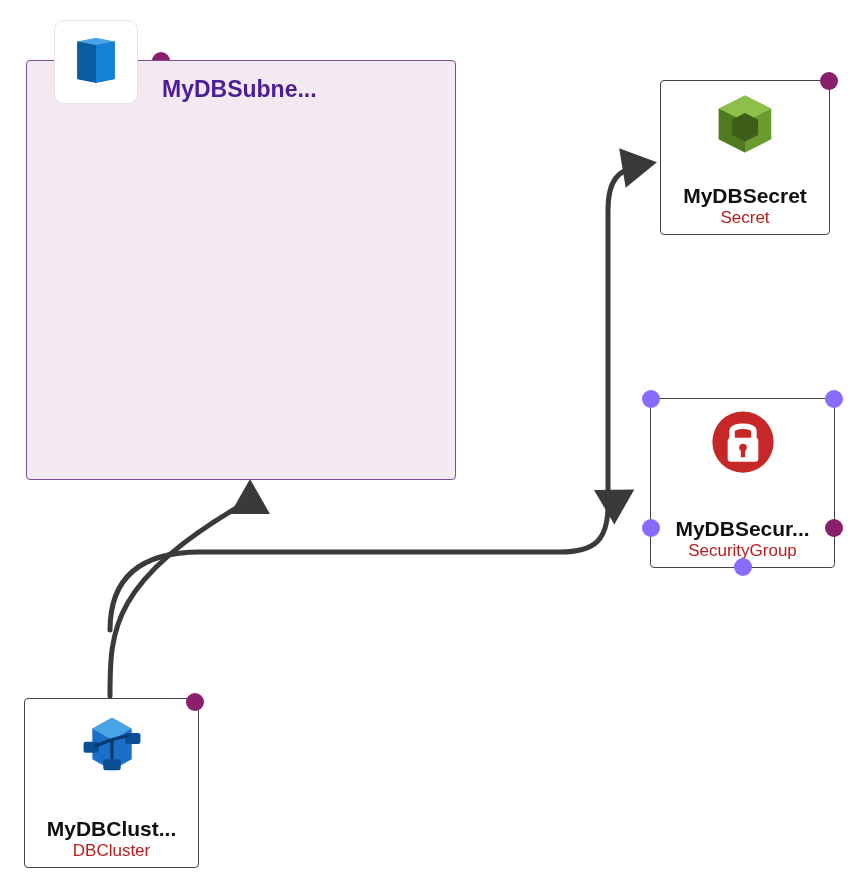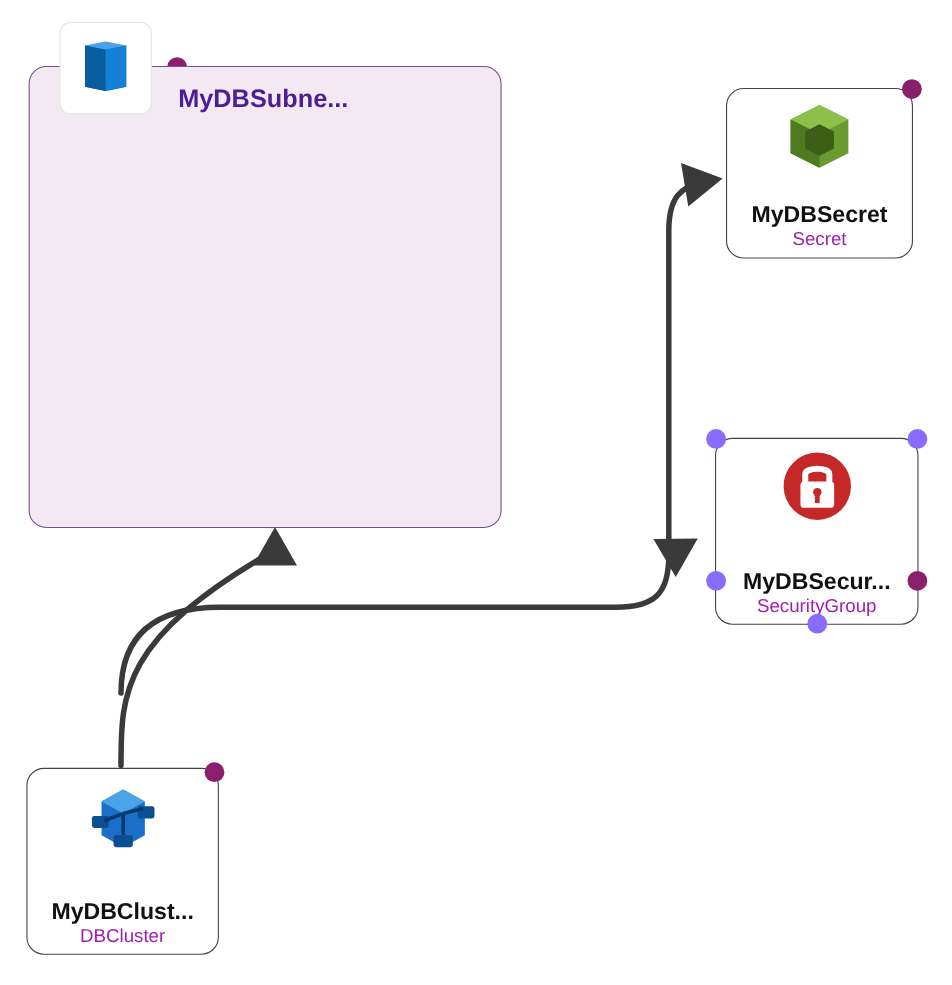--- a/index.html
+++ b/index.html
@@ -21,41 +21,41 @@
   svg.edges {
     position: absolute;
     top: 0; left: 0;
     width: 865px; height: 895px;
     pointer-events: none;
     z-index: 1;
   }
   .node {
     position: absolute;
     border: 1px solid #444;
-    border-radius: 16px;
+    border-radius: 4px;
     background: #fff;
     z-index: 2;
   }
   .node.group {
     background: #f3e9f3;
     border: 1.5px solid #7a4c91;
   }
   .node .title {
     font-weight: 700;
     font-size: 21px;
     color: #111;
     text-align: center;
     white-space: nowrap;
     overflow: hidden;
     text-overflow: ellipsis;
     padding: 0 6px;
   }
   .node .subtitle {
     font-size: 17px;
-    color: #a21caf;
+    color: #b91c1c;
     text-align: center;
     white-space: nowrap;
     overflow: hidden;
     text-overflow: ellipsis;
   }
   .dot {
     position: absolute;
     width: 18px; height: 18px;
     border-radius: 50%;
   }

